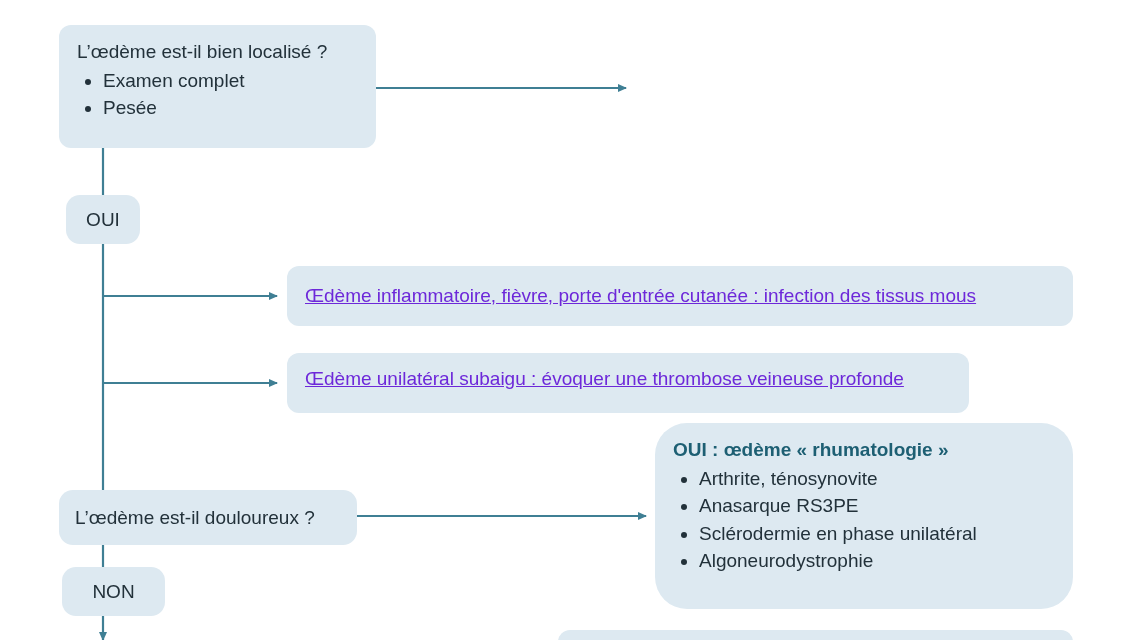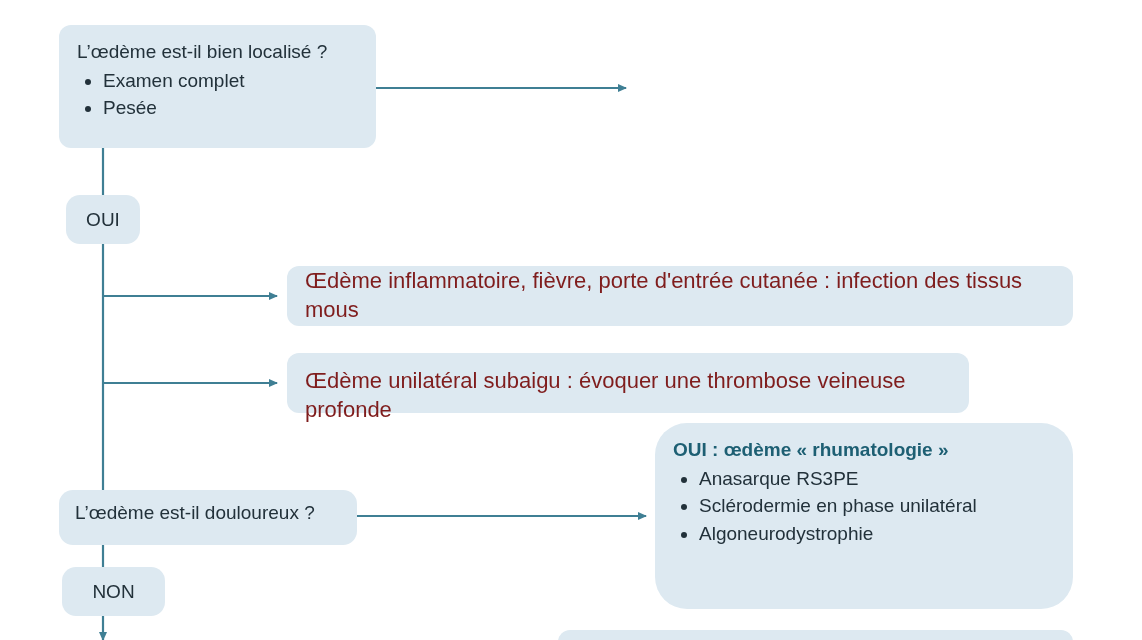--- a/index.html
+++ b/index.html
@@ -70,23 +70,24 @@
     border-radius: 50%;
     background: #22313a;
   }
   .label-text {
     font-size: 19px;
     line-height: 1.35;
     color: #22313a;
     white-space: nowrap;
   }
   .single-line {
-    font-size: 22px;
+    font-size: 19px;
     line-height: 1.3;
-    color: #7f1d1d;
+    color: #6d28d9;
+    text-decoration: underline;
   }
 </style>
 </head>
 <body>
 
 <div id="canvas">
 
   <svg class="connectors" viewBox="0 0 1142 640" xmlns="http://www.w3.org/2000/svg">
     <defs>
       <marker id="arrow" markerWidth="9" markerHeight="8" refX="8" refY="4" orient="auto" markerUnits="userSpaceOnUse">
@@ -123,27 +124,28 @@
 
 
   <div class="box" style="left:287px; top:266px; width:786px; height:60px; display:flex; align-items:center;">
     <span class="single-line">Œdème inflammatoire, fièvre, porte d'entrée cutanée : infection des tissus mous</span>
   </div>
 
   <div class="box" style="left:287px; top:353px; width:682px; height:60px; display:flex; align-items:flex-start;">
     <span class="single-line">Œdème unilatéral subaigu : évoquer une thrombose veineuse profonde</span>
   </div>
 
-  <div class="box pill" style="left:59px; top:490px; width:298px; height:55px; display:flex; ">
+  <div class="box pill" style="left:59px; top:490px; width:298px; height:55px; display:flex; align-items:center;">
     <span class="label-text">L’œdème est-il douloureux ?</span>
   </div>
 
   <div class="box" style="left:655px; top:423px; width:418px; height:186px;border-radius:32px;">
     <div class="box-title bold">OUI : œdème « rhumatologie »</div>
     <ul class="items">
+      <li>Arthrite, ténosynovite</li>
       <li>Anasarque RS3PE</li>
       <li>Sclérodermie en phase unilatéral</li>
       <li>Algoneurodystrophie</li>
     </ul>
   </div>
 
   <div class="box pill" style="left:62px; top:567px; width:103px; height:49px; display:flex; align-items:center; justify-content:center;">
     <span class="label-text">NON</span>
   </div>
 

